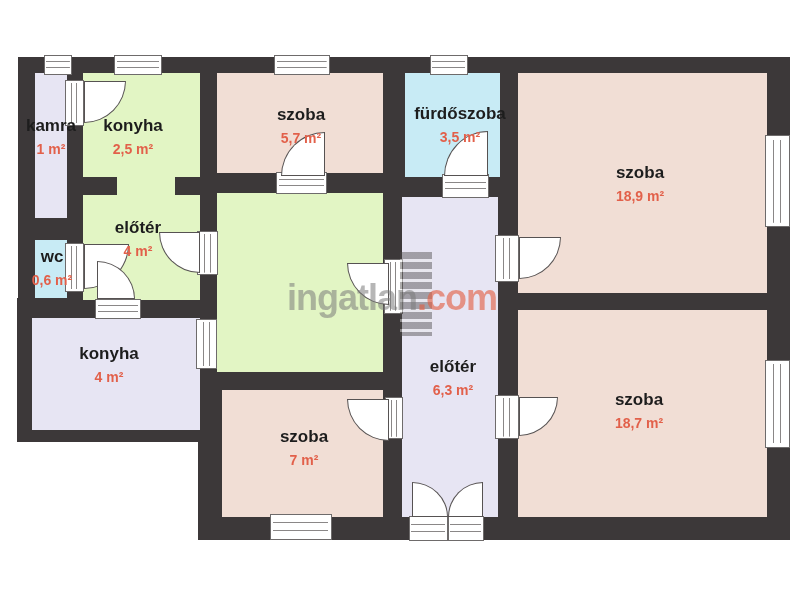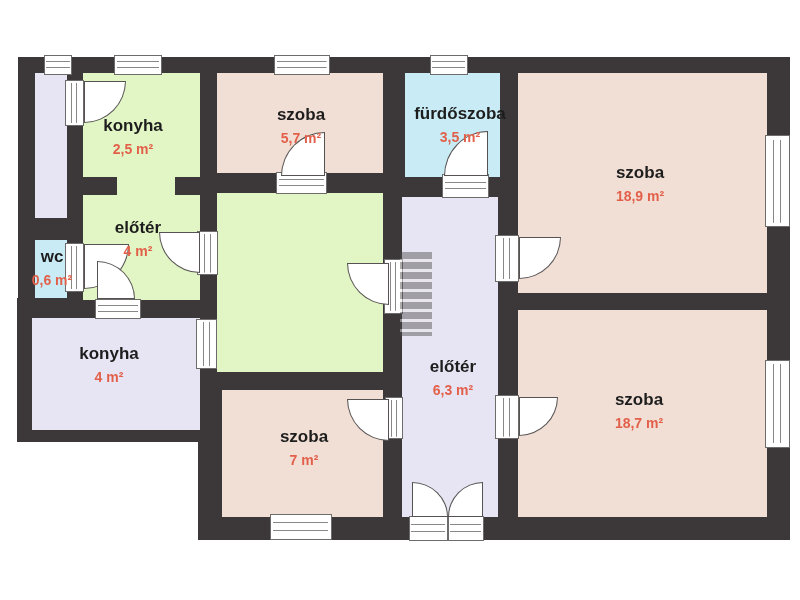--- a/index.html
+++ b/index.html
@@ -84,20 +84,24 @@
   <div class="door r-bl" style="left:159px;top:232px;width:41px;height:41px;"></div>
   <div class="door r-tl" style="left:281px;top:132px;width:44px;height:44px;"></div>
   <div class="door r-tl" style="left:444px;top:131px;width:44px;height:45px;"></div>
   <div class="door r-br" style="left:519px;top:237px;width:42px;height:42px;"></div>
   <div class="door r-br" style="left:519px;top:397px;width:39px;height:39px;"></div>
   <div class="door r-bl" style="left:347px;top:399px;width:42px;height:42px;"></div>
   <div class="door r-bl" style="left:347px;top:263px;width:42px;height:42px;"></div>
   <div class="door r-tr" style="left:412px;top:482px;width:36px;height:35px;"></div>
   <div class="door r-tl" style="left:448px;top:482px;width:35px;height:35px;"></div>
 
+  <div class="lbl" style="left:51px;top:116px;">
+    <div class="nm">kamra</div>
+    <div class="ar">1 m²</div>
+  </div>
   <div class="lbl" style="left:133px;top:116px;">
     <div class="nm">konyha</div>
     <div class="ar">2,5 m²</div>
   </div>
   <div class="lbl" style="left:301px;top:105px;">
     <div class="nm">szoba</div>
     <div class="ar">5,7 m²</div>
   </div>
   <div class="lbl" style="left:460px;top:104px;">
     <div class="nm">fürdőszoba</div>
@@ -126,14 +130,15 @@
   <div class="lbl" style="left:453px;top:357px;">
     <div class="nm">előtér</div>
     <div class="ar">6,3 m²</div>
   </div>
   <div class="lbl" style="left:639px;top:390px;">
     <div class="nm">szoba</div>
     <div class="ar">18,7 m²</div>
   </div>
 
   <div class="ghost-tower"></div>
+  <div class="watermark"><span>ingatlan</span><span class="tld">.com</span></div>
 
 </div>
 
 </body></html>

